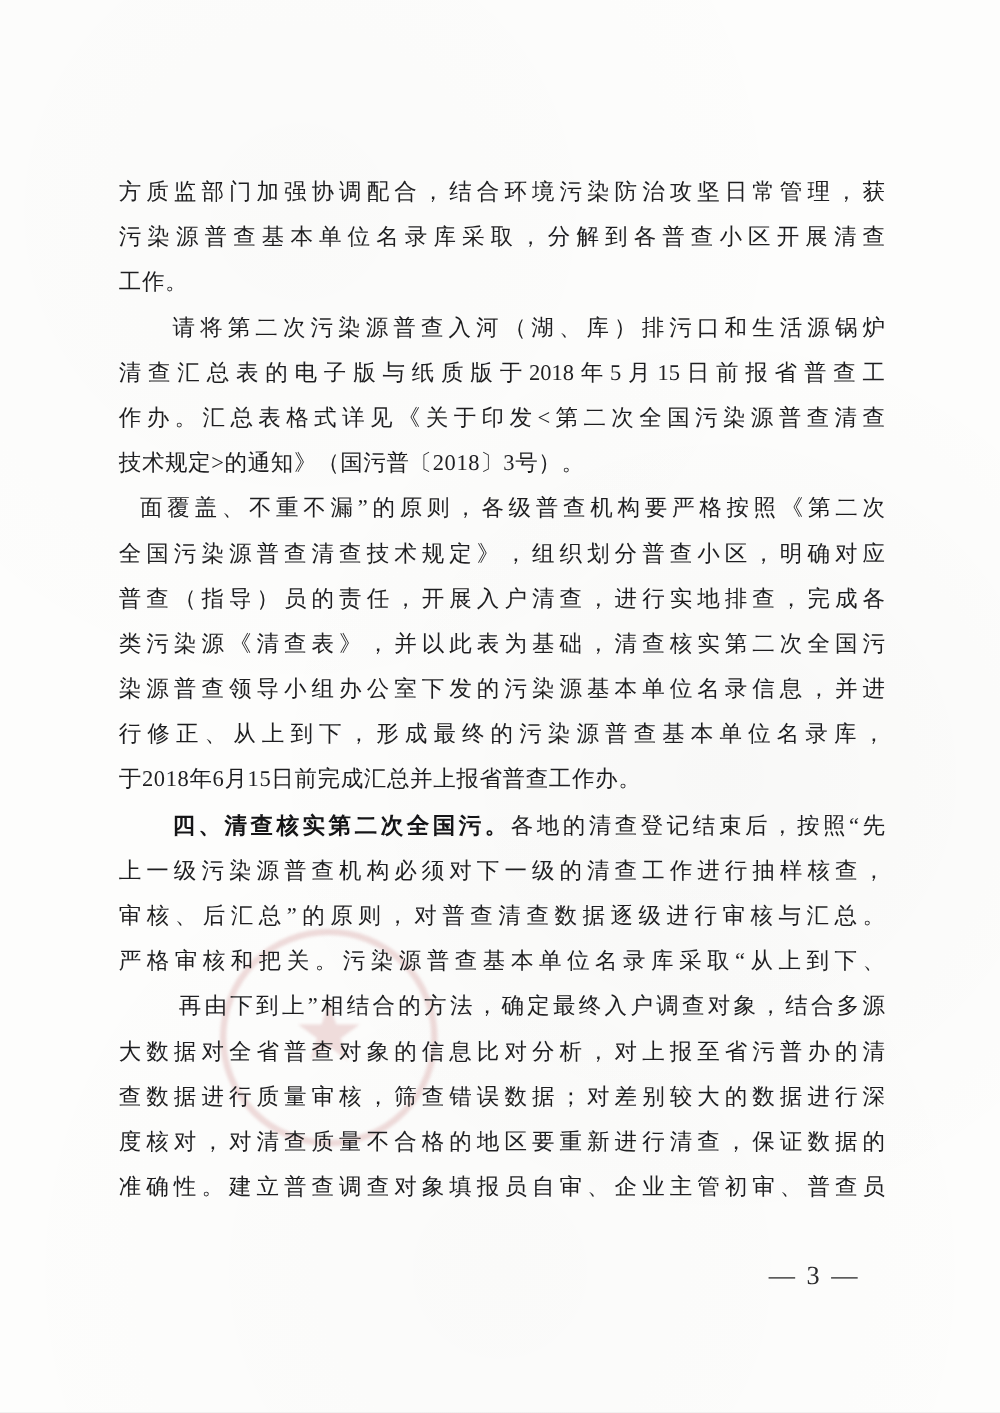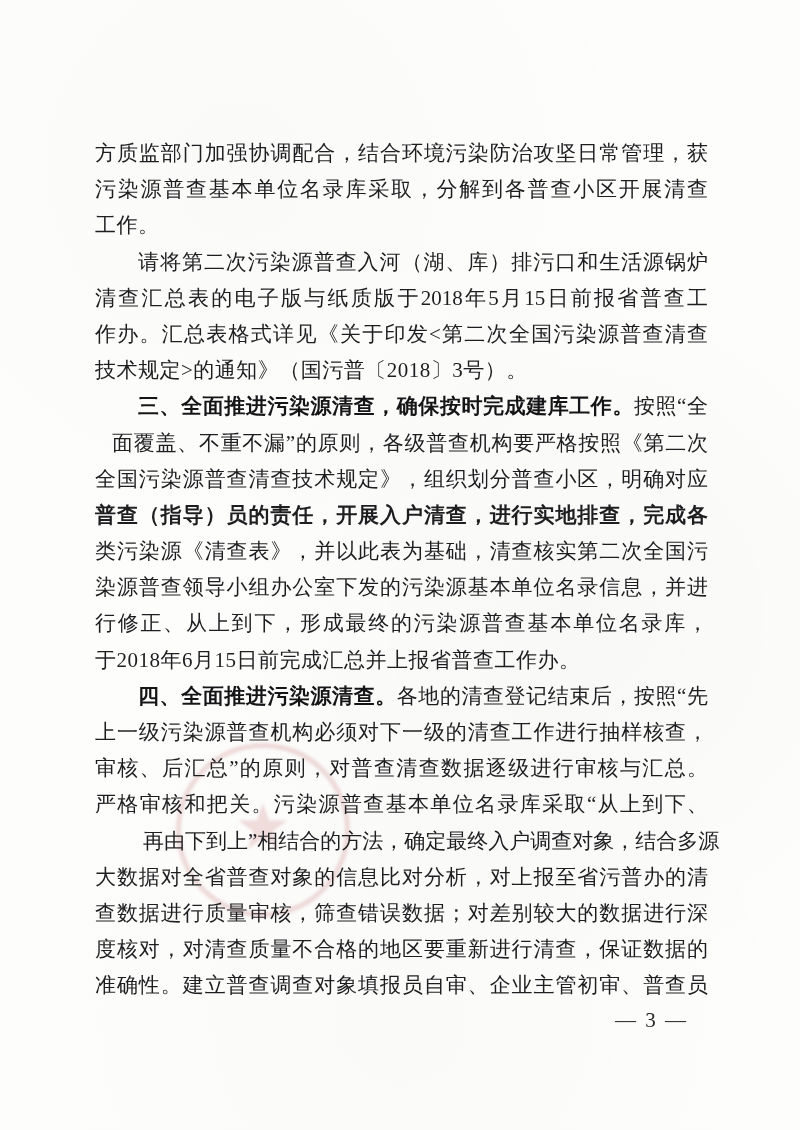--- a/index.html
+++ b/index.html
@@ -17,21 +17,21 @@
     color:#1e1e20;
   }
   .body-text {
     position:absolute;
     left:95px; top:135px;
     width:613px;
   }
   .line {
     height:36.2px;
     line-height:36.2px;
-    font-size:21px;
+    font-size:18px;
     white-space:nowrap;
     letter-spacing:0.5px;
     text-rendering:optimizeLegibility;
   }
   .line.j {
     text-align:justify;
     text-align-last:justify;
     text-justify:inter-character;
   }
   .line.ind { padding-left:43px; }
@@ -81,29 +81,28 @@
     <div class="seal-star">★</div>
   </div>
   <div class="body-text" id="body-text">
       <div class="line j"><span class="t" style="letter-spacing: 0px;">方质监部门加强协调配合，结合环境污染防治攻坚日常管理，获</span></div>
       <div class="line j"><span class="t" style="letter-spacing: 0px;">污染源普查基本单位名录库采取，分解到各普查小区开展清查</span></div>
       <div class="line"><span class="t">工作。</span></div>
       <div class="line j ind"><span class="t" style="letter-spacing: 0px;">请将第二次污染源普查入河（湖、库）排污口和生活源锅炉</span></div>
       <div class="line j"><span class="t" style="letter-spacing: 0px;">清查汇总表的电子版与纸质版于2018年5月15日前报省普查工</span></div>
       <div class="line j"><span class="t" style="letter-spacing: 0px;">作办。汇总表格式详见《关于印发&lt;第二次全国污染源普查清查</span></div>
       <div class="line"><span class="t">技术规定&gt;的通知》（国污普〔2018〕3号）。</span></div>
-      <div class="line j ind"><span class="t" style="letter-spacing: 0px;"><span class="hd">三、全面推进污染源清查，确保按时完成建库工作。</span>按照“全</span></div>
       <div class="line j"><span class="t" style="letter-spacing: 0px; margin-left: 17px;">面覆盖、不重不漏”的原则，各级普查机构要严格按照《第二次</span></div>
       <div class="line j"><span class="t" style="letter-spacing: 0px;">全国污染源普查清查技术规定》，组织划分普查小区，明确对应</span></div>
-      <div class="line j"><span class="t" style="letter-spacing: 0px; font-weight: bold;">普查（指导）员的责任，开展入户清查，进行实地排查，完成各</span></div>
+      <div class="line j"><span class="t" style="letter-spacing: 0px;">普查（指导）员的责任，开展入户清查，进行实地排查，完成各</span></div>
       <div class="line j"><span class="t" style="letter-spacing: 0px;">类污染源《清查表》，并以此表为基础，清查核实第二次全国污</span></div>
       <div class="line j"><span class="t" style="letter-spacing: 0px;">染源普查领导小组办公室下发的污染源基本单位名录信息，并进</span></div>
       <div class="line j"><span class="t" style="letter-spacing: 0px;">行修正、从上到下，形成最终的污染源普查基本单位名录库，</span></div>
       <div class="line"><span class="t">于2018年6月15日前完成汇总并上报省普查工作办。</span></div>
-      <div class="line j ind"><span class="t" style="letter-spacing: 0px;"><span class="hd">四、全面推进污染源清查。</span>各地的清查登记结束后，按照“先</span></div>
+      <div class="line j ind"><span class="t" style="letter-spacing: 0px;"><span class="hd">四、清查核实第二次全国污。</span>各地的清查登记结束后，按照“先</span></div>
       <div class="line j"><span class="t" style="letter-spacing: 0px;">上一级污染源普查机构必须对下一级的清查工作进行抽样核查，</span></div>
       <div class="line j"><span class="t" style="letter-spacing: 0px;">审核、后汇总”的原则，对普查清查数据逐级进行审核与汇总。</span></div>
       <div class="line j"><span class="t" style="letter-spacing: 0px;">严格审核和把关。污染源普查基本单位名录库采取“从上到下、</span></div>
       <div class="line j"><span class="t" style="letter-spacing: 0px; margin-left: 48px;">再由下到上”相结合的方法，确定最终入户调查对象，结合多源</span></div>
       <div class="line j"><span class="t" style="letter-spacing: 0px;">大数据对全省普查对象的信息比对分析，对上报至省污普办的清</span></div>
       <div class="line j"><span class="t" style="letter-spacing: 0px;">查数据进行质量审核，筛查错误数据；对差别较大的数据进行深</span></div>
       <div class="line j"><span class="t" style="letter-spacing: 0px;">度核对，对清查质量不合格的地区要重新进行清查，保证数据的</span></div>
       <div class="line j"><span class="t" style="letter-spacing: 0px;">准确性。建立普查调查对象填报员自审、企业主管初审、普查员</span></div>
     </div>
   <div class="page-number">— 3 —</div>

